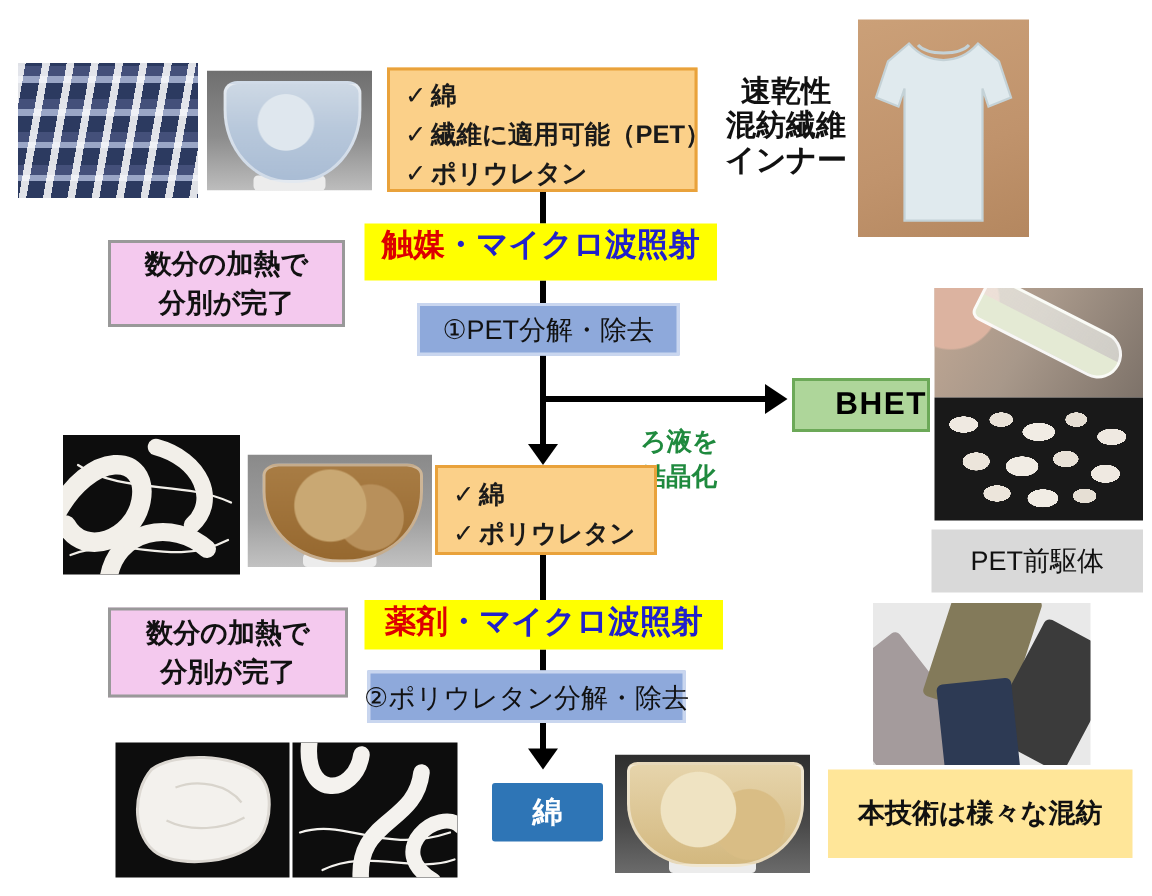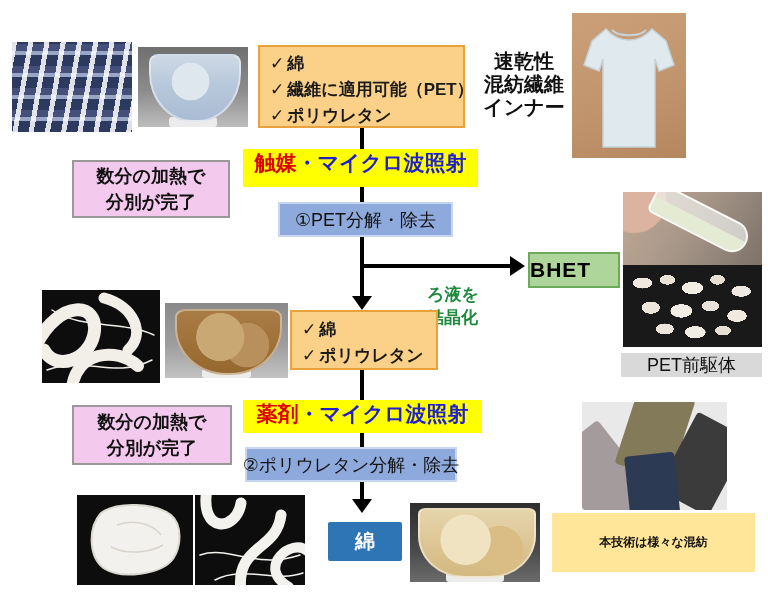--- a/index.html
+++ b/index.html
@@ -21,28 +21,28 @@
   .pink-box{background:#F4C9EE;border:2px solid #999;display:flex;flex-direction:column;
             align-items:center;justify-content:center;font-size:18px;font-weight:bold;
             line-height:26px;color:#111;}
   .yellow-box{background:#FFFF00;display:flex;align-items:flex-start;justify-content:center;
               font-size:21px;font-weight:bold;white-space:nowrap;}
   .yellow-box .agent{color:#DD0000;}
   .yellow-box .method{color:#2121CB;}
   .process-box{background:#8EA9DB;border:2px solid #C9D6EF;display:flex;align-items:center;
                justify-content:center;font-size:18px;color:#111;white-space:nowrap;}
   .bhet-box{background:#AED69A;border:2px solid #6CA958;display:flex;align-items:center;
-            justify-content:flex-start;font-size:21px;font-weight:bold;letter-spacing:1px;color:#000;}
+            justify-content:flex-end;font-size:21px;font-weight:bold;letter-spacing:1px;color:#000;}
   .green-note{color:#1F8A3E;font-size:17px;font-weight:bold;line-height:23px;}
   .gray-label{background:#D9D9D9;display:flex;align-items:center;justify-content:center;
               font-size:18px;color:#111;}
   .cotton-box{background:#2E75B6;display:flex;align-items:center;justify-content:center;
               font-size:20px;font-weight:bold;color:#fff;border-radius:2px;}
   .footer-box{background:#FFE699;display:flex;flex-direction:column;align-items:center;
-              justify-content:center;font-size:12px;font-weight:bold;line-height:27px;color:#111;}
+              justify-content:center;font-size:18px;font-weight:bold;line-height:27px;color:#111;}
   .src-label{display:flex;flex-direction:column;align-items:center;justify-content:center;
              font-size:20px;font-weight:bold;line-height:23px;color:#111;text-align:center;}
   
   .photo{position:absolute;overflow:hidden;}
   .weave{background:
      repeating-linear-gradient(100deg, rgba(255,255,255,.85) 0 5px, rgba(40,52,92,0) 5px 16px),
      repeating-linear-gradient(0deg, #2c3a60 0 11px, #9aa6c6 11px 15px, #44507a 15px 22px);}
   .bk-backdrop1{position:absolute;inset:0;background:linear-gradient(180deg,#6f6f6f 0%,#8c8c8c 55%,#bdbdbd 100%);}
   .bk-backdrop2{position:absolute;inset:0;background:linear-gradient(180deg,#8a8a8a 0%,#9d9d9d 55%,#c2c2c2 100%);}
   .bk-backdrop3{position:absolute;inset:0;background:linear-gradient(180deg,#2e2e2e 0%,#4a4a4a 60%,#6b6b6b 100%);}
@@ -145,21 +145,21 @@
   </div>
 
   <div class="bhet-box abs" style="left:528px;top:252px;width:92px;height:36px;">
     <span>BHET</span>
   </div>
 
   <div class="photo vial-photo abs" style="left:623px;top:192px;width:139px;height:73px;">
     <div class="vial"></div>
   </div>
   <div class="photo flakes abs" style="left:623px;top:265px;width:139px;height:82px;"></div>
-  <div class="gray-label abs" style="left:621px;top:353px;width:141px;height:24px;">
+  <div class="gray-label abs" style="left:621px;top:353px;width:141px;height:42px;">
     <span>PET前駆体</span>
   </div>
 
   <div class="photo dark-photo abs" style="left:42px;top:290px;width:118px;height:93px;">
     <svg width="118" height="93" viewBox="0 0 118 93">
       <g fill="none" stroke="#f2efe9" stroke-linecap="round">
         <path d="M-6,55 C18,8 58,12 52,44 C47,70 14,82 2,60" stroke-width="13"></path>
         <path d="M30,98 C34,62 74,56 96,76" stroke-width="12"></path>
         <path d="M62,8 C92,16 104,44 86,60" stroke-width="11"></path>
         <path d="M10,20 C40,40 80,30 112,45" stroke-width="1.5"></path>

